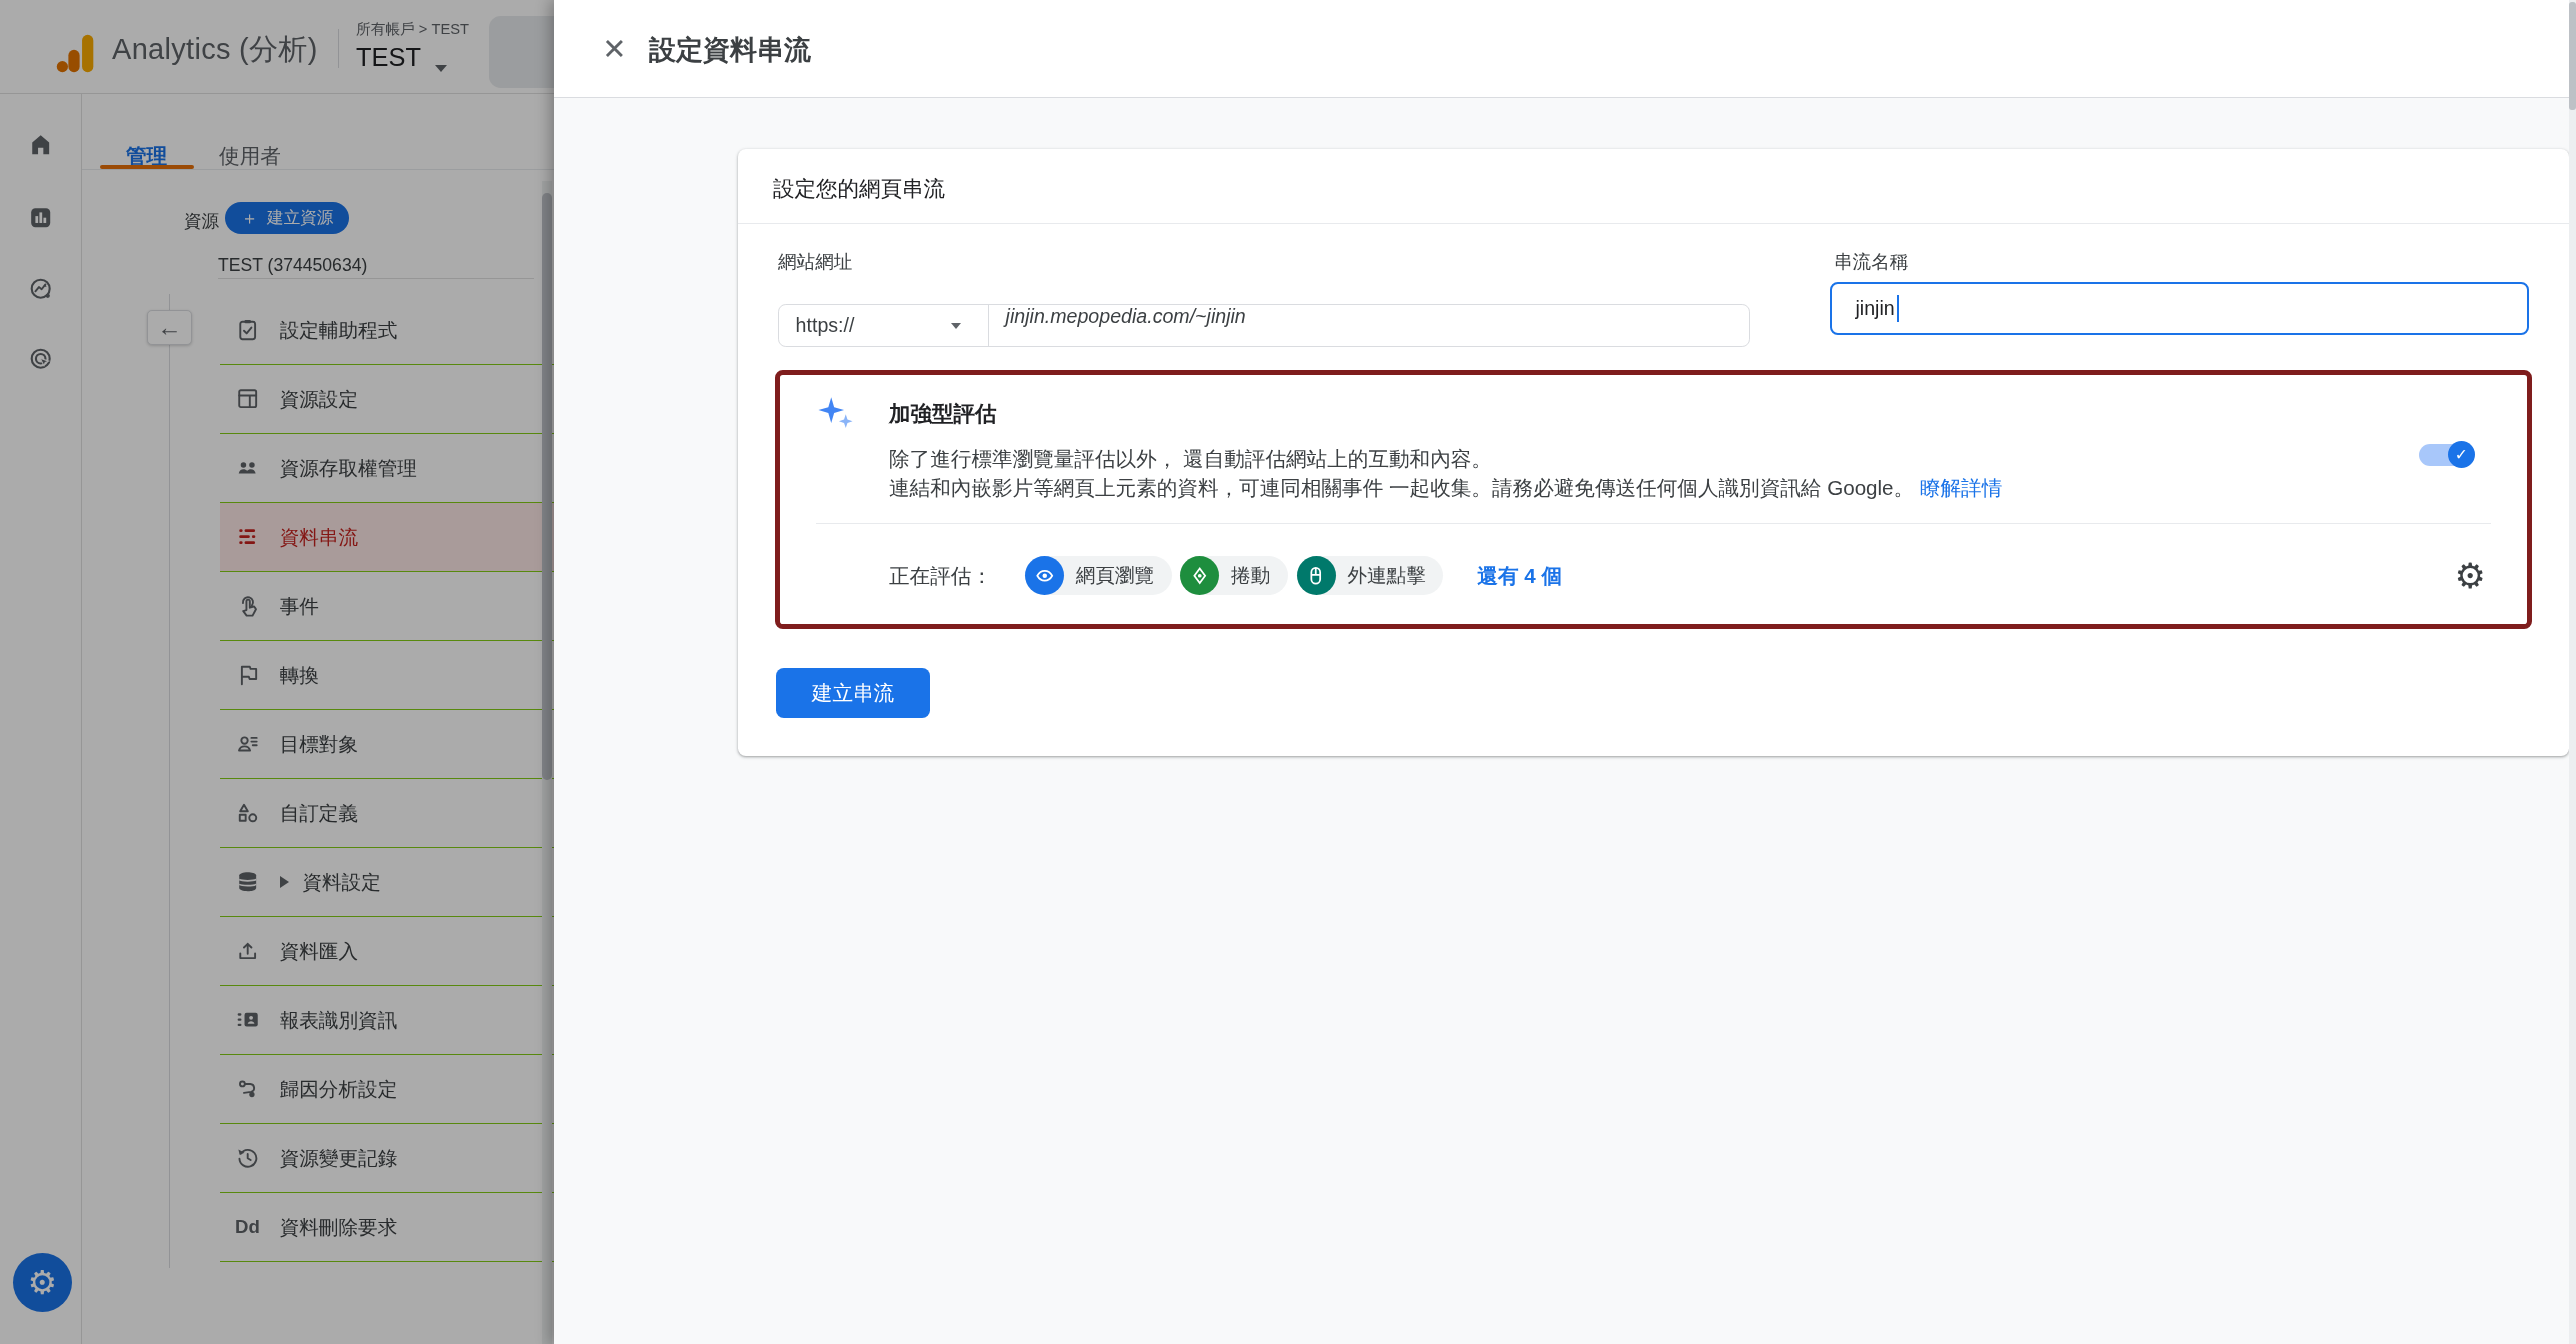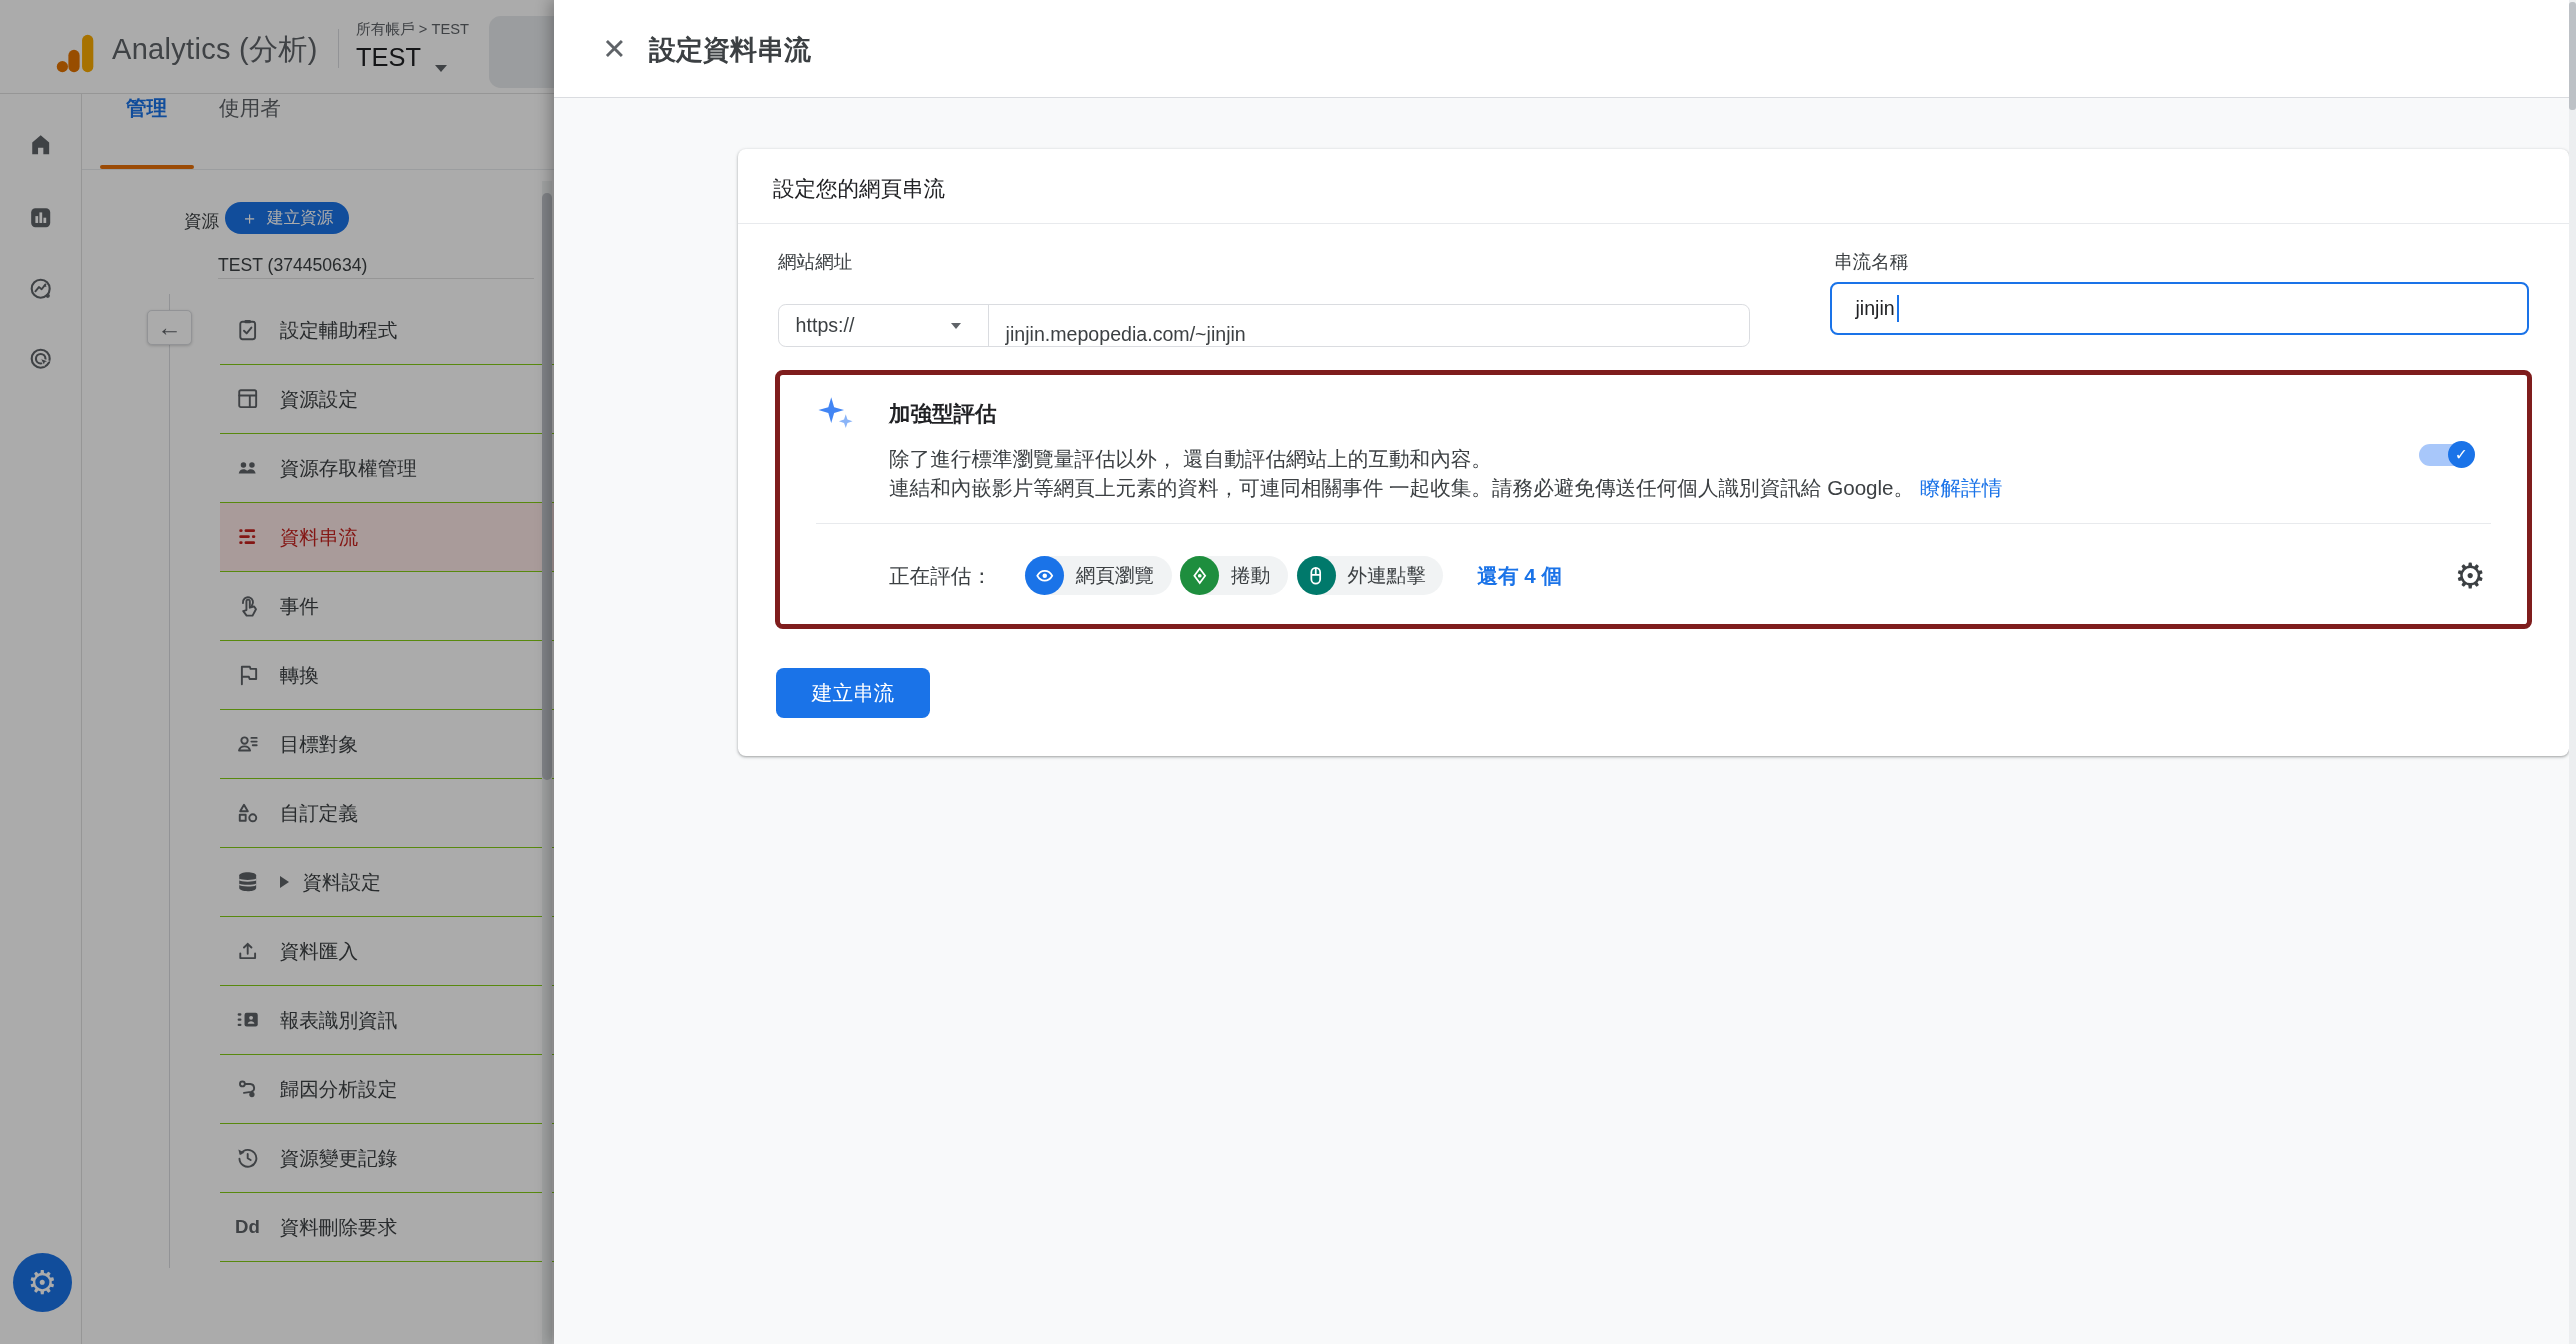--- a/index.html
+++ b/index.html
@@ -18,21 +18,21 @@
   .caret-down{width:0;height:0;border-left:6.9px solid transparent;border-right:6.9px solid transparent;border-top:7.8px solid #5f6368;}
   .search-remnant{position:absolute;left:489px;top:15.7px;width:117px;height:72px;border-radius:11.7px;background:#e8eaed;}
 
   .rail{position:absolute;left:0;top:94px;width:82px;height:1251px;background:#fff;border-right:1px solid #e0e0e0;}
   .rail-ic{position:absolute;left:28px;width:25.4px;height:25.4px;}
   .rail-gear{position:absolute;left:12.7px;top:1159px;width:59px;height:59px;border-radius:50%;background:#1a73e8;
              display:flex;align-items:center;justify-content:center;color:#fff;font-size:33px;line-height:1;}
 
   .sidebar{position:absolute;left:82px;top:94px;width:472px;height:1251px;background:#fff;}
   .tabs{position:absolute;left:0;top:0;width:472px;height:76px;border-bottom:1px solid #e8eaed;}
-  .tab{position:absolute;top:0;height:76px;display:flex;align-items:flex-start;justify-content:center;font-size:20.6px;color:#5f6368;cursor:pointer;}
+  .tab{position:absolute;top:0;height:76px;display:flex;align-items:flex-end;justify-content:center;font-size:20.6px;color:#5f6368;cursor:pointer;}
   .tab.active{color:#1a73e8;font-weight:bold;}
   .tab-underline{position:absolute;left:17.6px;top:71px;width:94px;height:3.9px;background:#e8710a;border-radius:2px;}
   .res-label{position:absolute;left:102px;top:115px;font-size:17.6px;color:#3c4043;}
   .create-btn{position:absolute;left:143px;top:108px;height:32px;padding:0 15.7px;border-radius:16.6px;background:#1a73e8;color:#fff;
               font-size:16.6px;display:flex;align-items:center;gap:8.8px;border:none;cursor:pointer;}
   .prop-label{position:absolute;left:136px;top:161px;font-size:17.6px;color:#3c4043;}
   .prop-div{position:absolute;left:136px;top:184px;width:316px;height:1px;background:#e0e0e0;}
   .card-line{position:absolute;left:87px;top:200px;width:1px;height:974px;background:#dadce0;}
   .back-btn{position:absolute;left:65px;top:216px;width:45px;height:35px;border-radius:4.9px;background:#fff;border:1px solid #dadce0;
             box-shadow:0 1px 2.9px rgba(0,0,0,.18);display:flex;align-items:center;justify-content:center;
@@ -60,21 +60,21 @@
   .card{position:absolute;left:184px;top:149px;width:1831px;height:607px;background:#fff;border-radius:7.8px;
         box-shadow:0 1px 2px rgba(60,64,67,.3),0 1px 2.9px 1px rgba(60,64,67,.15);}
   .ctitle{position:absolute;left:35px;top:25.4px;font-size:21.5px;color:#202124;}
   .cdivider{position:absolute;left:0;top:74px;width:100%;height:1px;background:#e8eaed;}
   .flabel{position:absolute;top:100px;font-size:18.6px;color:#3c4043;}
   .url-field{position:absolute;left:40px;top:135px;width:972px;height:43px;border:1px solid #dadce0;border-radius:7.8px;
              background:#fff;display:flex;align-items:stretch;margin-top:20px;}
   .proto{width:210px;border-right:1px solid #dadce0;display:flex;align-items:center;padding-left:16.6px;font-size:19.6px;color:#3c4043;
          position:relative;cursor:pointer;}
   .proto .caret-down{position:absolute;right:27px;border-left-width:5.9px;border-right-width:5.9px;border-top-width:6.9px;}
-  .url-input{flex:1;display:flex;align-items:flex-end;padding-left:16.6px;font-size:19.6px;color:#3c4043;}
+  .url-input{flex:1;display:flex;align-items:flex-start;padding-left:16.6px;font-size:19.6px;color:#3c4043;font-style:italic;}
   .name-field{position:absolute;left:1092px;top:133px;width:699px;height:53px;border:2px solid #1a73e8;border-radius:7.8px;
               background:#fff;display:flex;align-items:center;padding-left:23.5px;font-size:19.6px;color:#202124;}
   .tcaret{display:inline-block;width:2px;height:27px;background:#1a73e8;margin-left:2px;}
 
   .ebox{position:absolute;left:37px;top:221px;width:1757px;height:259px;border:5px solid #7f1d1d;border-radius:7.8px;background:#fff;}
   .sparkle{position:absolute;left:35px;top:17.6px;width:41px;height:41px;}
   .etitle{position:absolute;left:109px;top:23.5px;font-size:21.5px;font-weight:bold;color:#202124;}
   .epara{position:absolute;left:109px;top:69px;font-size:20.6px;line-height:29px;color:#3c4043;width:1253px;}
   .learn{color:#1a73e8;cursor:pointer;}
   .toggle{position:absolute;left:1639px;top:69px;width:53px;height:21.5px;border-radius:11.7px;background:#a8c7fa;cursor:pointer;}

